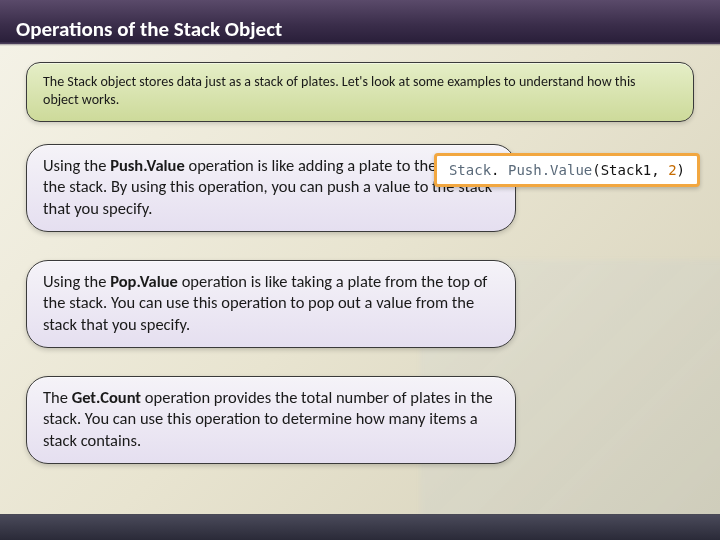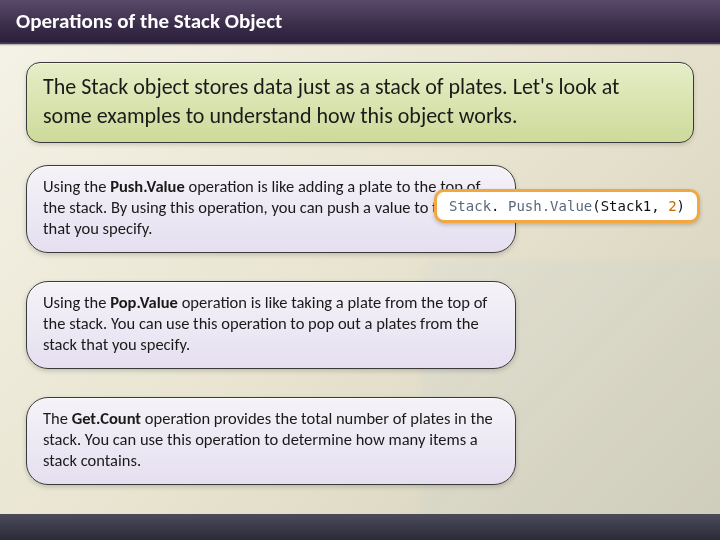--- a/index.html
+++ b/index.html
@@ -15,40 +15,40 @@
     width: 340px; height: 300px;
     background: linear-gradient(135deg, rgba(200,210,220,0.3), rgba(160,180,200,0.25));
     border-radius: 20px;
     filter: blur(2px);
     opacity: 0.5;
   }
   .title-bar {
     height: 44px;
     background: linear-gradient(180deg, #5a4a6a 0%, #3a2d4a 60%, #2a1f3a 100%);
     border-bottom: 2px solid #6a5a7a;
-    display: flex; align-items: center;
+    display: flex; align-items: flex-end;
     padding-left: 16px;
     position: relative;
   }
   .title-bar::after {
     content: ''; position: absolute; left: 0; right: 0; bottom: -4px; height: 4px;
     background: linear-gradient(180deg, rgba(40,30,55,0.8), transparent);
   }
   .title-text {
     color: #fff; font-size: 21px; font-weight: bold;
   }
   .content { padding: 18px 26px 10px 26px; position: relative; z-index: 2; }
   .intro-box {
     background: linear-gradient(180deg, #e5eec7 0%, #cdda9a 100%);
     border: 1.5px solid #3a3a3a;
     border-radius: 14px;
     padding: 10px 32px 12px 16px;
     box-shadow: 0 2px 4px rgba(0,0,0,0.15), inset 0 1px 0 rgba(255,255,255,0.5);
     margin-bottom: 22px;
-    font-size: 22px; line-height: 1.3; color: #1a1a1a;
+    font-size: 14px; line-height: 1.3; color: #1a1a1a;
   }
   .op-row {
     position: relative;
     margin-bottom: 24px;
     min-height: 92px;
   }
   .op-box {
     background: linear-gradient(180deg, #f5f3f8 0%, #e5dff0 100%);
     border: 1.5px solid #3a3a3a;
     border-radius: 22px;
@@ -62,21 +62,21 @@
     right: -6px;
     font-family: Consolas, monospace;
     font-size: 14px;
     background: #fff;
     border: 3px solid #f2a740;
     border-radius: 4px;
     padding: 6px 12px 6px 12px;
     box-shadow: 0 2px 4px rgba(0,0,0,0.2);
     white-space: nowrap;
   }
-  .row1 .code-chip { top: 24px; border-radius: 10px; }
+  .row1 .code-chip { top: 9px; }
   .row2 .code-chip { top: 46px; }
   .row3 .code-chip { top: 40px; }
   .c-gray { color: #5a6a7a; }
   .c-black { color: #111; }
   .c-orange { color: #c46a00; }
   .footer-bar {
     position: absolute; left: 0; right: 0; bottom: 0; height: 26px;
     background: linear-gradient(180deg, #4a4a5a 0%, #2a2a38 100%);
     border-top: 1px solid rgba(255,255,255,0.15);
   }
@@ -100,21 +100,21 @@
     <div class="op-box">
       <span>Using the </span><b>Push.Value</b><span> operation is like adding a plate to the top of the stack. By using this operation, you can push a value to the stack that you specify.</span>
     </div>
     <div class="code-chip">
       <span class="c-gray">Stack</span><span class="c-black">. </span><span class="c-gray">Push.Value</span><span class="c-black">(</span><span class="c-black">Stack1</span><span class="c-black">, </span><span class="c-orange">2</span><span class="c-black">)</span>
     </div>
   </div>
 
   <div class="op-row row2">
     <div class="op-box">
-      <span>Using the </span><b>Pop.Value</b><span> operation is like taking a plate from the top of the stack. You can use this operation to pop out a plates from the stack that you specify.</span>
+      <span>Using the </span><b>Pop.Value</b><span> operation is like taking a plate from the top of the stack. You can use this operation to pop out a value from the stack that you specify.</span>
     </div>
   </div>
 
   <div class="op-row row3">
     <div class="op-box">
       <span>The </span><b>Get.Count</b><span> operation provides the total number of plates in the stack. You can use this operation to determine how many items a stack contains.</span>
     </div>
   </div>
 
 </div>

